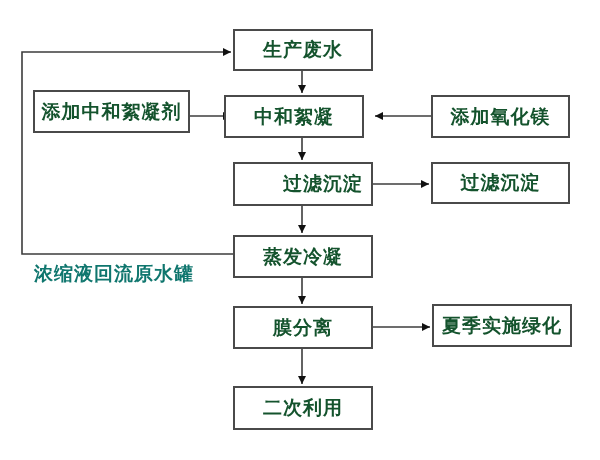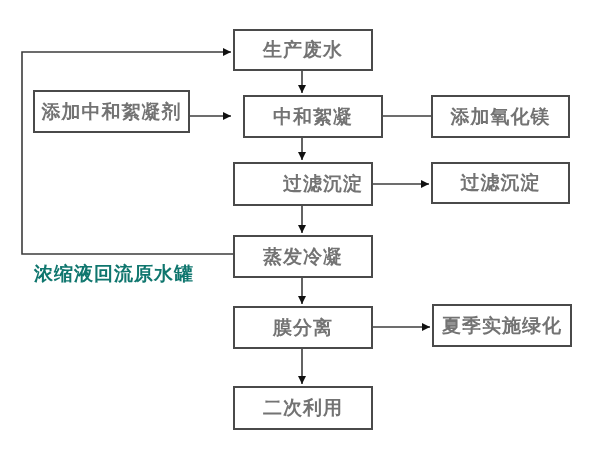--- a/index.html
+++ b/index.html
@@ -18,29 +18,29 @@
   .node {
     position: absolute;
     box-sizing: border-box;
     background: #ffffff;
     border: 2px solid #4a4a4a;
     display: flex;
     align-items: center;
     justify-content: center;
     font-size: 19px;
     font-weight: 600;
-    color: #737373;
+    color: #14532d;
     letter-spacing: 1px;
     white-space: nowrap;
     z-index: 2;
   }
   
   .n-prod      { left: 233px; top: 29px;  width: 140px; height: 42px; }
   .n-addneut   { left: 33px;  top: 90px;  width: 157px; height: 43px; }
-  .n-neut      { left: 243px; top: 95px;  width: 140px; height: 43px; }
+  .n-neut      { left: 224px; top: 95px;  width: 140px; height: 43px; }
   .n-addmgo    { left: 431px; top: 95px;  width: 139px; height: 43px; }
   .n-filter    { left: 233px; top: 162px; width: 140px; height: 44px; padding-left: 40px; }
   .n-cake      { left: 431px; top: 162px; width: 139px; height: 42px; }
   .n-evap      { left: 233px; top: 235px; width: 140px; height: 43px; }
   .n-membrane  { left: 233px; top: 306px; width: 140px; height: 43px; }
   .n-greening  { left: 432px; top: 304px; width: 140px; height: 43px; }
   .n-secondary { left: 233px; top: 386px; width: 140px; height: 44px; }
 
   .edge-label {
     position: absolute;

